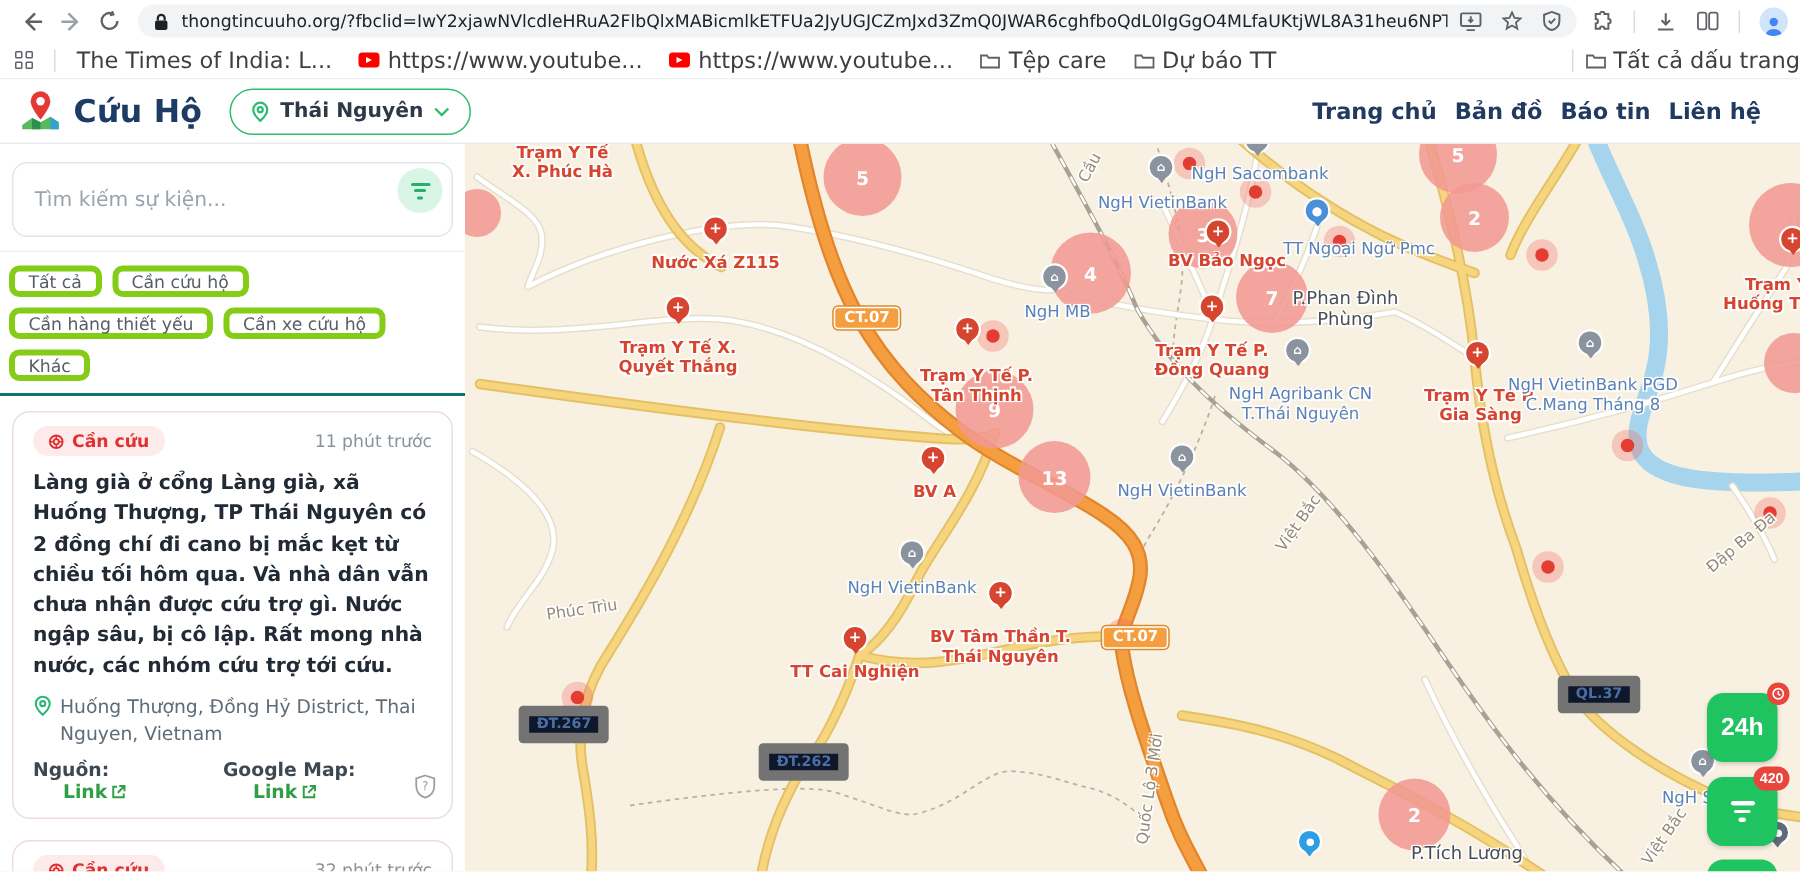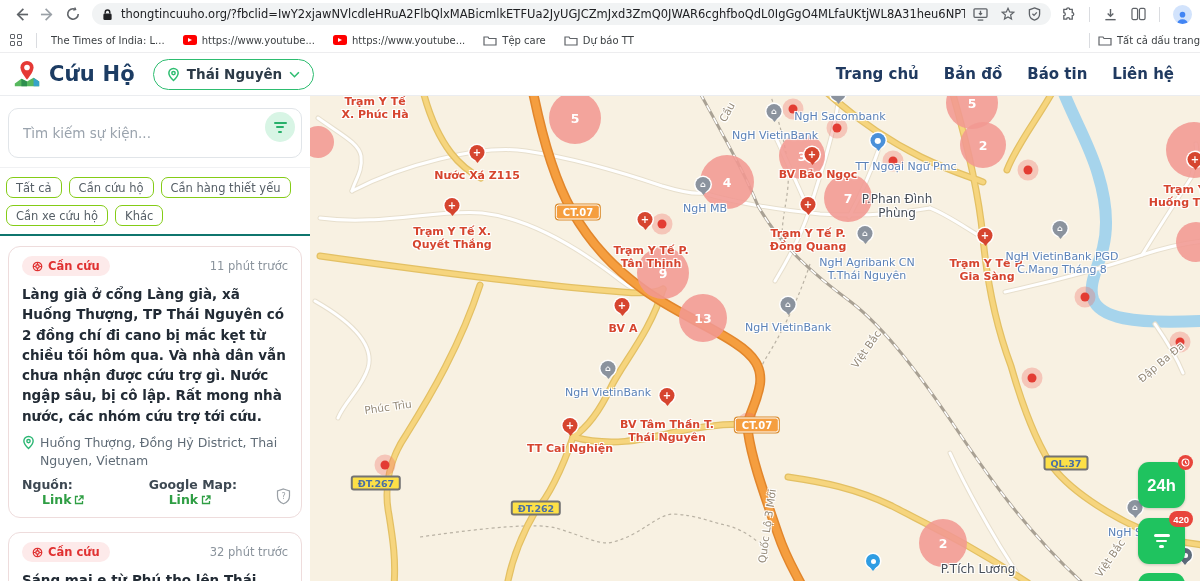--- a/index.html
+++ b/index.html
@@ -12,45 +12,45 @@
   .nav-ic { width:26px; height:22px; display:flex; align-items:center; justify-content:center; color:#5f6368; flex:0 0 auto; }
   .omnibox { flex:1; height:22px; background:#f1f3f4; border-radius:12px; margin:0 10px 0 6px; display:flex; align-items:center; padding:0 10px; min-width:0; }
   .omnibox .url { flex:1; font-size:11.5px; color:#202124; white-space:nowrap; overflow:hidden; min-width:0; }
   .omni-icons { display:flex; align-items:center; gap:13px; margin-left:8px; color:#5f6368; flex:0 0 auto; }
   .chrome-right { display:flex; align-items:center; gap:13px; color:#5f6368; flex:0 0 auto; }
   .vsep { width:1px; height:15px; background:#dadce0; }
   .avatar { width:19px; height:19px; border-radius:50%; background:#d2e3fc; display:flex; align-items:flex-end; justify-content:center; overflow:hidden; }
 
   
   .bmbar { height:25px; display:flex; align-items:center; padding:0 0 0 10px; gap:14px; border-bottom:1px solid #ededef; background:#fff; }
-  .bm-item { display:flex; align-items:center; gap:5px; font-size:10px; color:#3c4043; white-space:nowrap; }
+  .bm-item { display:flex; align-items:center; gap:5px; font-size:15px; color:#3c4043; white-space:nowrap; }
   .yt-ic { width:14px; height:10px; background:#f00; border-radius:2.5px; position:relative; flex:0 0 auto; }
   .yt-ic::after { content:""; position:absolute; left:5px; top:2.5px; border-left:4px solid #fff; border-top:2.5px solid transparent; border-bottom:2.5px solid transparent; }
   .grid-ic { display:grid; grid-template-columns:5px 5px; gap:2px; }
   .grid-ic i { width:5px; height:5px; border:1.3px solid #5f6368; border-radius:1px; }
   .bm-right { margin-left:auto; display:flex; align-items:center; gap:8px; overflow:hidden; white-space:nowrap; min-width:0; padding-left:8px; }
 
   
   .site-header { height:43px; display:flex; align-items:center; padding:0 16px 0 12px; background:#fff; border-bottom:1px solid #ebedf0; }
   .brand { font-size:21px; font-weight:bold; color:#1c3c63; margin-left:7px; letter-spacing:.2px; }
   .province { margin-left:18px; height:31px; border:1.5px solid #2dbd70; border-radius:16px; display:flex; align-items:center; gap:7px; padding:0 13px; background:#fff; cursor:pointer; }
   .province span { font-size:13.5px; font-weight:bold; color:#2c3a47; }
-  .main-nav { margin-left:auto; display:flex; gap:25px; margin-right:10px; }
+  .main-nav { margin-left:auto; display:flex; gap:12px; margin-right:10px; }
   .main-nav a { font-size:15px; color:#203a60; text-decoration:none; font-weight:600; }
 
   
   .sidebar { position:absolute; left:0; top:96px; width:310px; height:485px; background:#fff; overflow:hidden; }
   .searchrow { position:relative; margin:12px 8px 0 8px; }
   .searchrow input { width:100%; height:50px; border:1px solid #e1e5e9; border-radius:10px; padding:0 46px 0 14px; font-size:13.5px; color:#333; outline:none; font-family:inherit; }
   .searchrow input::placeholder { color:#9aa3ad; }
   .search-filter { position:absolute; right:7px; top:4px; width:30px; height:30px; border-radius:50%; background:#d8f5e5; border:none; display:flex; flex-direction:column; align-items:center; justify-content:center; gap:2.5px; cursor:pointer; }
   .search-filter i { display:block; height:2px; border-radius:1px; background:#27b06a; }
   .sb-divider { height:1px; background:#f0f1f3; margin-top:9px; }
   .chips { padding:9px 6px 0 6px; display:flex; flex-wrap:wrap; gap:7px; }
-  .chip { height:21px; display:inline-flex; align-items:center; padding:0 9px; border:1px solid #84cc16; border-radius:7px; background:#fff; font-size:11.5px; color:#555e66; cursor:pointer; white-space:nowrap; }
+  .chip { height:21px; display:inline-flex; align-items:center; padding:0 9px; border:4px solid #84cc16; border-radius:7px; background:#fff; font-size:11.5px; color:#555e66; cursor:pointer; white-space:nowrap; }
   .cards { margin-top:8px; border-top:2px solid #0f766e; padding:10px 8px 0 8px; height:348px; overflow:hidden; }
   .card { position:relative; border:1px solid #eedcdc; border-radius:12px; background:#fff; padding:9px 13px 10px 13px; margin-bottom:14px; }
   .card-head { display:flex; align-items:center; justify-content:space-between; }
   .badge { display:inline-flex; align-items:center; gap:5px; background:#fdeaea; color:#e03131; font-size:11.5px; font-weight:bold; padding:3px 10px; border-radius:12px; }
   .time { font-size:11.5px; color:#8a939c; }
   .card-text { margin-top:8px; font-size:13.5px; font-weight:bold; color:#222b35; line-height:1.5; }
   .loc { margin-top:8px; display:flex; gap:5px; font-size:12.5px; color:#5f6b76; line-height:1.45; padding-right:6px; }
   .links { margin-top:7px; display:flex; gap:22px; font-size:12.5px; color:#3d4852; font-weight:bold; align-items:center; }
   .links .lnk { color:#2f9e44; font-weight:bold; display:inline-flex; align-items:center; gap:3px; margin-left:20px; }
   .shieldq { position:absolute; right:10px; bottom:8px; }
@@ -65,21 +65,21 @@
   .poi { position:absolute; transform:translate(-50%,-100%); width:15px; height:15px; border-radius:50%; background:var(--pc); box-shadow:0 0 0 1.5px #fff; color:#fff; font-size:10px; font-weight:bold; display:flex; align-items:center; justify-content:center; z-index:4; }
   .poi::after { content:""; position:absolute; top:13px; left:50%; transform:translateX(-50%); border:4px solid transparent; border-top:5px solid var(--pc); }
   .mlabel { position:absolute; transform:translate(-50%,-50%); text-align:center; font-size:11px; line-height:1.18; white-space:nowrap; z-index:5;
             text-shadow:-1px -1px 0 #fff,1px -1px 0 #fff,-1px 1px 0 #fff,1px 1px 0 #fff,0 0 3px #fff; }
   .mlabel.red { color:#d6452f; font-weight:bold; }
   .mlabel.blue { color:#5b82b8; }
   .mlabel.area { color:#474e58; font-size:12px; }
   .mlabel.street { color:#958a79; font-size:10.5px; }
   .rbadge { position:absolute; transform:translate(-50%,-50%); z-index:6; font-size:10px; white-space:nowrap; }
   .rbadge.hw { background:#f59e3f; color:#fff; font-weight:bold; padding:1px 6px; border-radius:3px; border:1px solid #fff; box-shadow:0 0 0 1px #d98a2b; }
-  .rbadge.prov { background:#fde047; color:#4a6fa5; font-weight:bold; font-size:9.5px; padding:0 5px; border-radius:3px; border:2px solid #737373; }
+  .rbadge.prov { background:#0f172a; color:#4a6fa5; font-weight:bold; font-size:9.5px; padding:0 5px; border-radius:3px; border:7px solid #737373; }
   .fab { position:absolute; right:15px; width:47px; height:46px; border-radius:11px; background:#1fc35f; border:none; color:#fff; display:flex; align-items:center; justify-content:center; cursor:pointer; z-index:20; box-shadow:0 1px 3px rgba(0,0,0,.18); }
   .fab .hours { font-size:16.5px; font-weight:bold; }
   .fab .funnel { display:flex; flex-direction:column; align-items:center; gap:3px; }
   .fab .funnel i { display:block; height:2.5px; border-radius:2px; background:#fff; }
   .fab-badge { position:absolute; top:-7px; right:-8px; background:#e8453c; color:#fff; border-radius:9px; min-width:16px; height:16px; display:flex; align-items:center; justify-content:center; font-size:9.5px; font-weight:bold; padding:0 4px; }
   .fab-sliver { position:absolute; right:15px; top:477px; width:47px; height:12px; border-radius:11px 11px 0 0; background:#1fc35f; z-index:20; }
   .bluepin { position:absolute; transform:translate(-50%,-100%); width:14px; height:14px; border-radius:50%; box-shadow:0 0 0 1.5px #fff; z-index:6; }
   .bluepin::after { content:""; position:absolute; top:12px; left:50%; transform:translateX(-50%); border:4px solid transparent; border-top:5px solid var(--pc); }
   .bluepin i { position:absolute; left:4.5px; top:4.5px; width:5px; height:5px; border-radius:50%; background:#fff; }
 </style>

